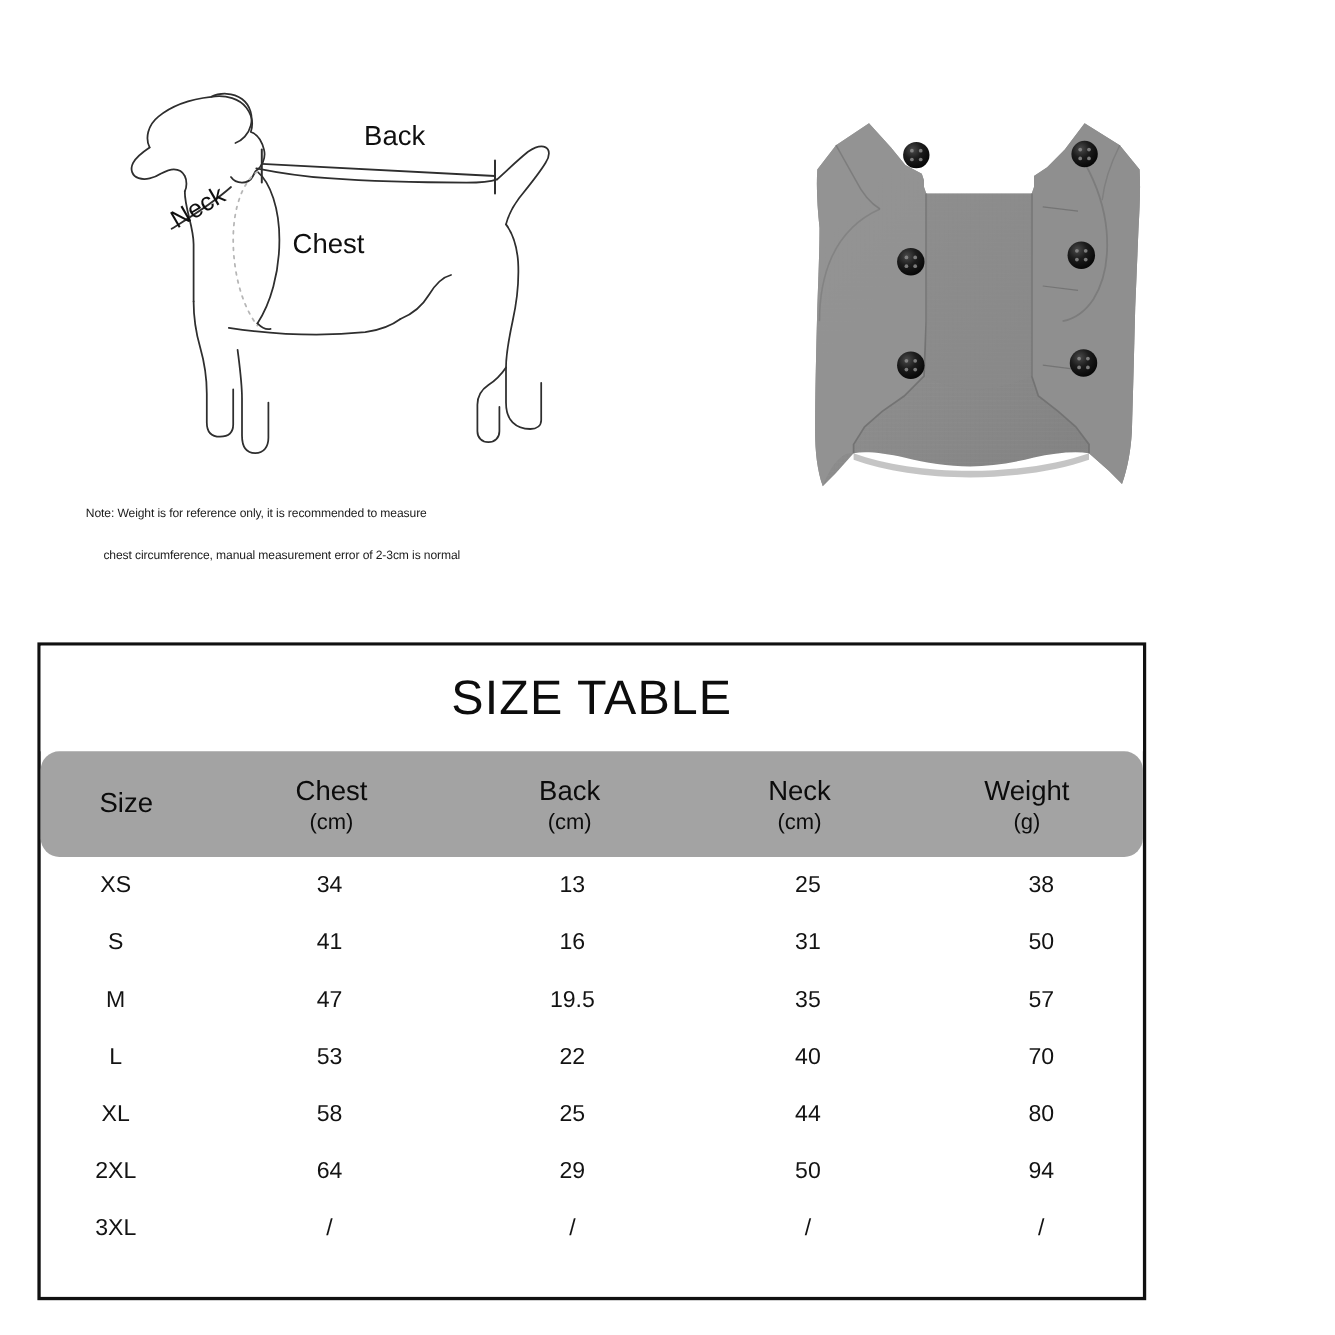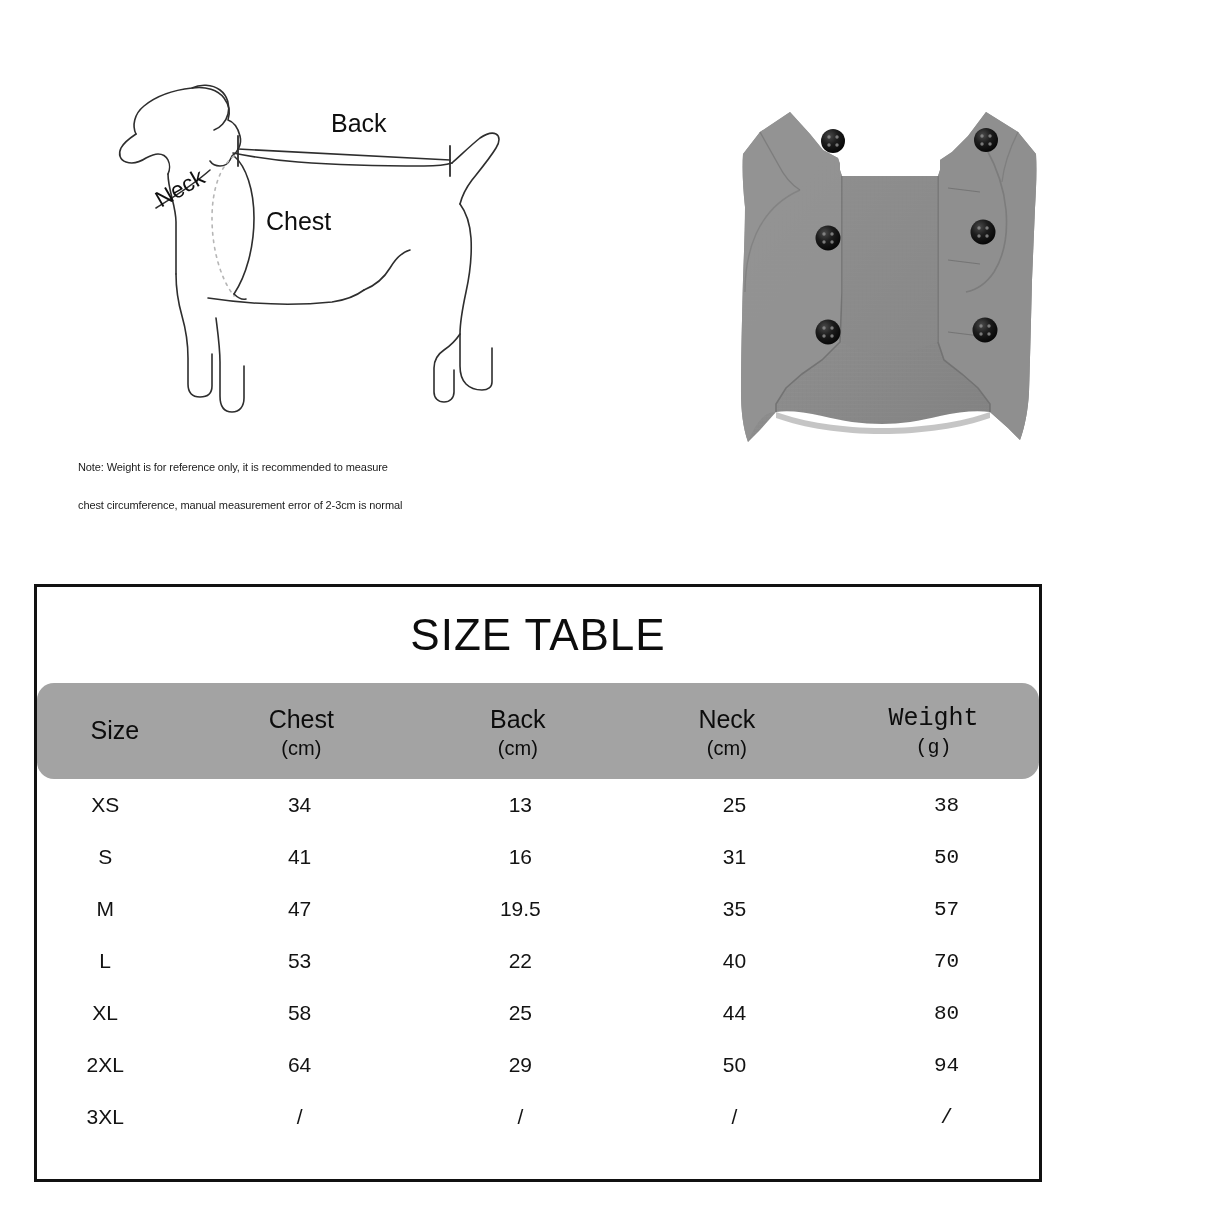--- a/index.html
+++ b/index.html
@@ -50,21 +50,21 @@
     top: 448px;
     width: 520px;
   }
   .note-line {
     font-size: 11px;
     line-height: 38px;
     color: #1b1b1b;
     white-space: nowrap;
     letter-spacing: -0.1px;
   }
-  .note-line.indent { margin-left: 0px; }
+  .note-line.indent { margin-left: 16px; }
 
   
   #size-table {
     position: absolute;
     left: 34px;
     top: 584px;
     width: 1008px;
     height: 598px;
     border: 3px solid #111111;
     box-sizing: border-box;
@@ -120,21 +120,21 @@
     text-align: center;
     font-size: 21px;
     color: #131313;
   }
 
   
   .c0 { width: 166px; }
   .c1 { width: 232px; }
   .c2 { width: 230px; }
   .c3 { width: 216px; }
-  .c4 { width: 225px; font-family: Liberation Mono, monospace; }
+  .c4 { width: 225px; }
 </style>
 </head>
 <body>
 
 <div id="top-area">
 
   <div id="dog-diagram">
     <svg viewBox="0 0 470 400" xmlns="http://www.w3.org/2000/svg">
       <g fill="none" stroke="#2e2e2e" stroke-width="1.6" stroke-linecap="round" stroke-linejoin="round">
 

